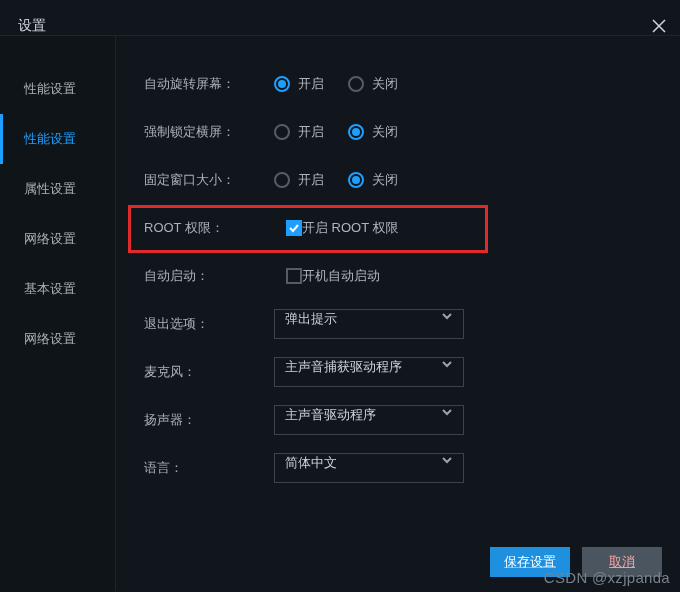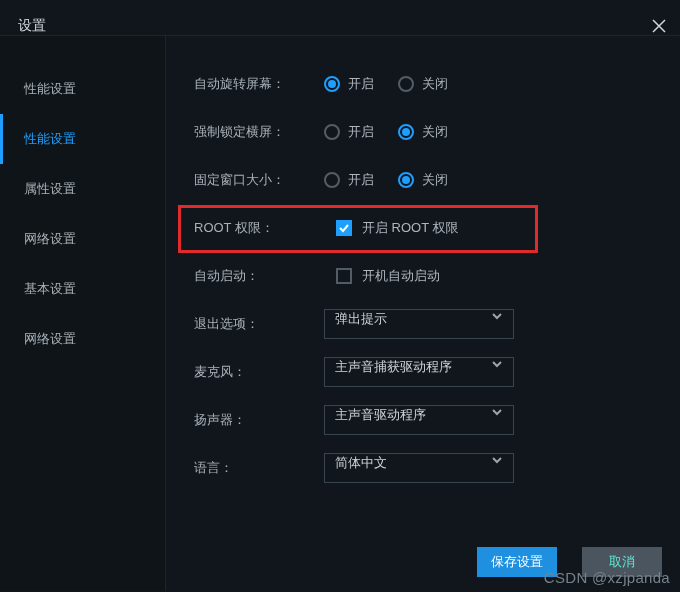--- a/index.html
+++ b/index.html
@@ -19,21 +19,21 @@
   align-items: flex-end;
   padding: 0 12px 0 18px;
   border-bottom: 1px solid #1c252d;
   justify-content: space-between;
 }
 .title { color: #cfd6dc; font-size: 14px; }
 .close { width: 18px; height: 18px; cursor: pointer; }
 .close svg { stroke: #cfd6dc; }
 .main { display: flex; height: 555px; }
 .sidebar {
-  width: 166px;
+  width: 116px;
   background: #0e1418;
   padding-top: 28px;
   border-right: 1px solid #1c252d;
 }
 .side-item {
   height: 50px;
   display: flex;
   align-items: center;
   padding-left: 24px;
   color: #a9b1b8;
@@ -89,21 +89,21 @@
 .check {
   width: 16px; height: 16px;
   background: #1e9fff;
   display: flex; align-items: center; justify-content: center;
 }
 .check.off {
   background: transparent;
   border: 2px solid #555d64;
 }
 .check svg { stroke: #fff; }
-.chk-group { display: flex; align-items: center; gap: 10px; cursor: pointer; padding-left: 12px; }
+.chk-group { display: flex; align-items: center; cursor: pointer; padding-left: 12px; }
 .select {
   width: 190px; height: 30px;
   border: 1px solid #3a444d;
   display: flex; justify-content: space-between;
   padding: 0 10px;
   cursor: pointer;
   color: #cbd2d8;
 }
 .select .chev { width: 12px; height: 12px; }
 .select .chev svg { stroke: #9ba3aa; stroke-width: 2; fill: none; }
@@ -114,33 +114,34 @@
   top: 169px;
   width: 360px;
   height: 48px;
   pointer-events: none;
 }
 .footer {
   position: absolute;
   bottom: 14px;
   right: 18px;
   display: flex;
-  gap: 25px;
+  gap: 12px;
+  text-decoration: underline;
 }
 .btn {
   height: 30px;
   width: 80px;
   display: flex;
   align-items: center;
   justify-content: center;
   font-size: 13px;
   cursor: pointer;
 }
 .btn-primary { background: #1e90df; color: #fff; }
-.btn-default { background: #4a5560; color: #5eead4; }
+.btn-default { background: #4a5560; color: #fca5a5; }
 .watermark {
   position: absolute;
   bottom: 6px;
   right: 10px;
   font-size: 15px;
   color: #78818a;
   letter-spacing: 0.3px;
 }
 </style>
 </head>

